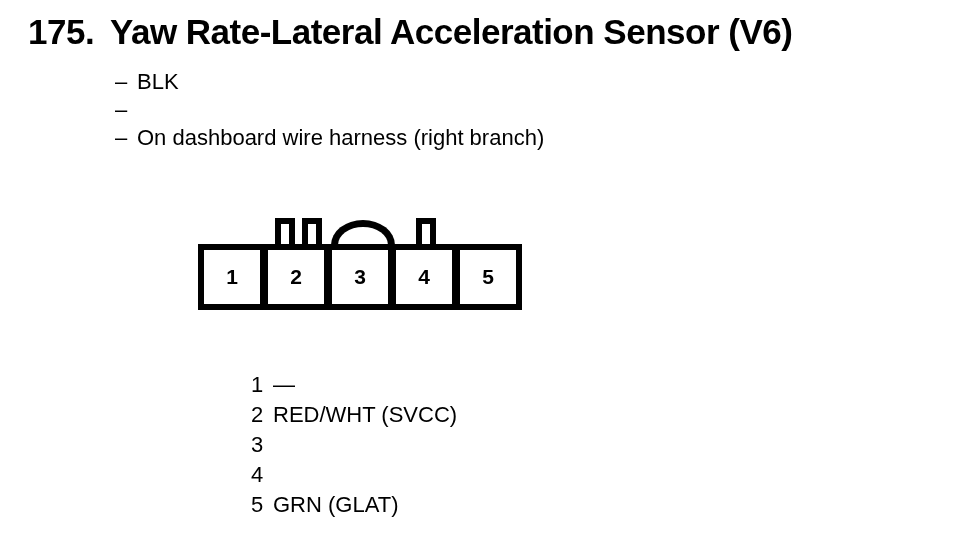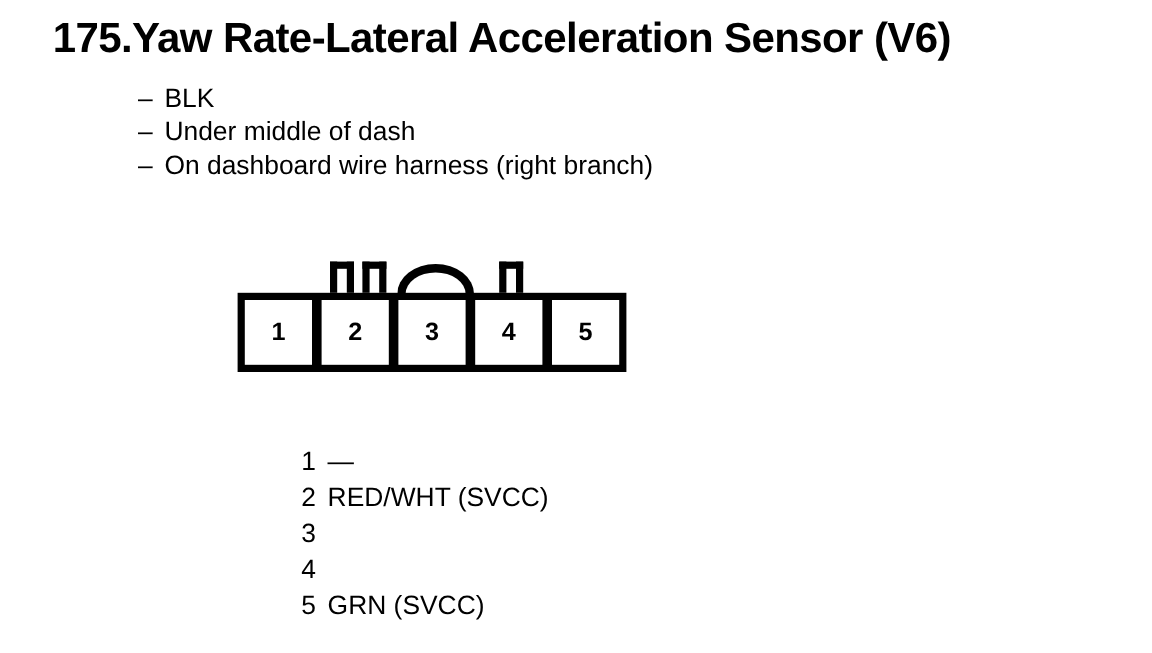--- a/index.html
+++ b/index.html
@@ -25,21 +25,21 @@
     position: absolute;
     left: 28px;
     top: 13px;
     display: flex;
     font-weight: bold;
     font-size: 35px;
     line-height: 38px;
     letter-spacing: -0.5px;
     white-space: nowrap;
   }
-  .title-number { width: 82px; flex: 0 0 82px; text-align: right; }
+  .title-number { width: 82px; flex: 0 0 82px; }
   
   .details {
     position: absolute;
     left: 115px;
     top: 68px;
     font-size: 22px;
     line-height: 28px;
   }
   .detail-line { display: flex; white-space: nowrap; }
   .detail-bullet { width: 22px; flex: 0 0 22px; }
@@ -118,21 +118,20 @@
     <span class="title-text">Yaw Rate-Lateral Acceleration Sensor (V6)</span>
   </div>
 
   <div class="details">
     <div class="detail-line">
       <span class="detail-bullet">–</span>
       <span class="detail-text">BLK</span>
     </div>
     <div class="detail-line">
       <span class="detail-bullet">–</span>
-      <span class="detail-text">Under middle of dash</span>
     </div>
     <div class="detail-line">
       <span class="detail-bullet">–</span>
       <span class="detail-text">On dashboard wire harness (right branch)</span>
     </div>
   </div>
 
   <div class="connector">
     <div class="key-tab t1"></div>
     <div class="key-tab t2"></div>
@@ -157,17 +156,17 @@
       <span class="pin-wire">RED/WHT (SVCC)</span>
     </div>
     <div class="pin-row">
       <span class="pin-num">3</span>
     </div>
     <div class="pin-row">
       <span class="pin-num">4</span>
     </div>
     <div class="pin-row">
       <span class="pin-num">5</span>
-      <span class="pin-wire">GRN (SVCC)</span>
+      <span class="pin-wire">GRN (GLAT)</span>
     </div>
   </div>
 
 </div>
 
 </body></html>

